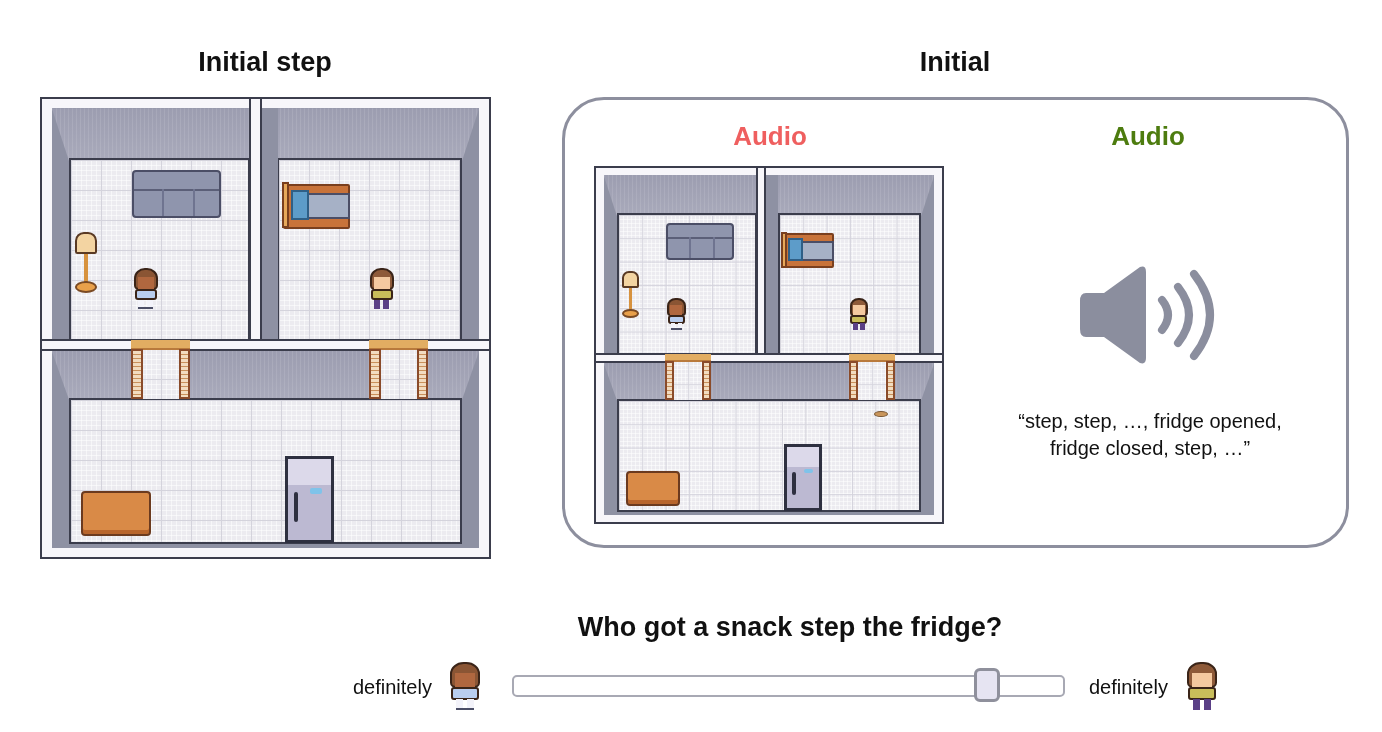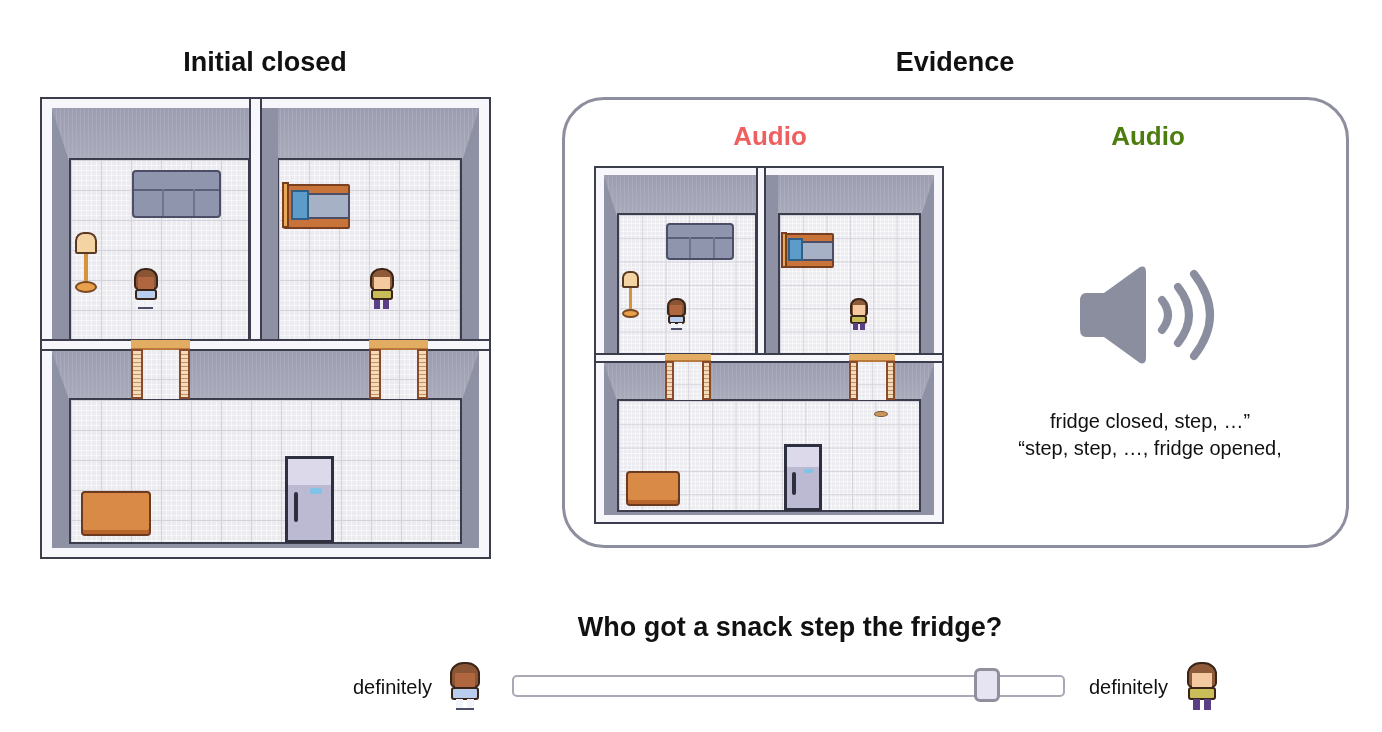--- a/index.html
+++ b/index.html
@@ -68,22 +68,22 @@
 
   
   .question { position:absolute; left:420px; top:612px; width:740px; text-align:center; font-weight:bold; font-size:27px; }
   .end-label { position:absolute; font-size:20px; top:676px; }
   .slider-track { position:absolute; left:512px; top:675px; width:553px; height:22px; border:2px solid #a8a9b4; border-radius:5px; box-sizing:border-box; background:#fff; cursor:pointer; }
   .slider-thumb { position:absolute; left:974px; top:668px; width:26px; height:34px; border:3px solid #8f909c; border-radius:6px; box-sizing:border-box; background:#e6e4f2; cursor:grab; }
 </style>
 </head>
 <body>
 
-<div class="heading" style="left:140px; top:47px; width:250px;">Initial closed</div>
-<div class="heading" style="left:830px; top:47px; width:250px;">Evidence</div>
+<div class="heading" style="left:140px; top:47px; width:250px;">Initial step</div>
+<div class="heading" style="left:830px; top:47px; width:250px;">Initial</div>
 
 <div class="map big" style="left:40px; top:97px; width:451px; height:462px;">
 
   <div class="abs wall-side" style="left:2.2%; top:2%; width:95.6%; height:51.5%;"></div>
   <div class="abs wall-top" style="left:2.2%; top:2%; width:95.6%; height:11.5%; clip-path:polygon(0 0,100% 0,96% 100%,4% 100%);"></div>
 
   <div class="abs floor" style="left:6%; top:12.8%; width:40.5%; height:40.5%;"></div>
 
   <div class="abs floor" style="left:52.6%; top:12.8%; width:41.4%; height:40.5%;"></div>
 
@@ -191,22 +191,22 @@
 </div>
 
 <svg style="position:absolute; left:1078px; top:265px;" width="142" height="100" viewBox="0 0 142 100">
   <path d="M8 28 Q2 28 2 36 L2 64 Q2 72 8 72 L26 72 L62 98 Q68 100 68 93 L68 7 Q68 0 62 2 L26 28 Z" fill="#8b8e9e"></path>
   <path d="M84 35 Q96 50 84 65" fill="none" stroke="#8b8e9e" stroke-width="8" stroke-linecap="round"></path>
   <path d="M100 22 Q122 50 100 78" fill="none" stroke="#8b8e9e" stroke-width="8" stroke-linecap="round"></path>
   <path d="M116 9 Q148 50 116 91" fill="none" stroke="#8b8e9e" stroke-width="8" stroke-linecap="round"></path>
 </svg>
 
 <div class="quote">
+  <div>“step, step, …, fridge opened,</div>
   <div>fridge closed, step, …”</div>
-  <div>“step, step, …, fridge opened,</div>
 </div>
 
 <div class="question">Who got a snack step the fridge?</div>
 
 <div class="end-label" style="left:353px;">definitely</div>
 <div class="char a" style="left:446px; top:662px; width:38px; height:48px;">
   <div class="hair"></div>
     <div class="face"></div>
     <div class="body"></div>
     <div class="legs"></div>

